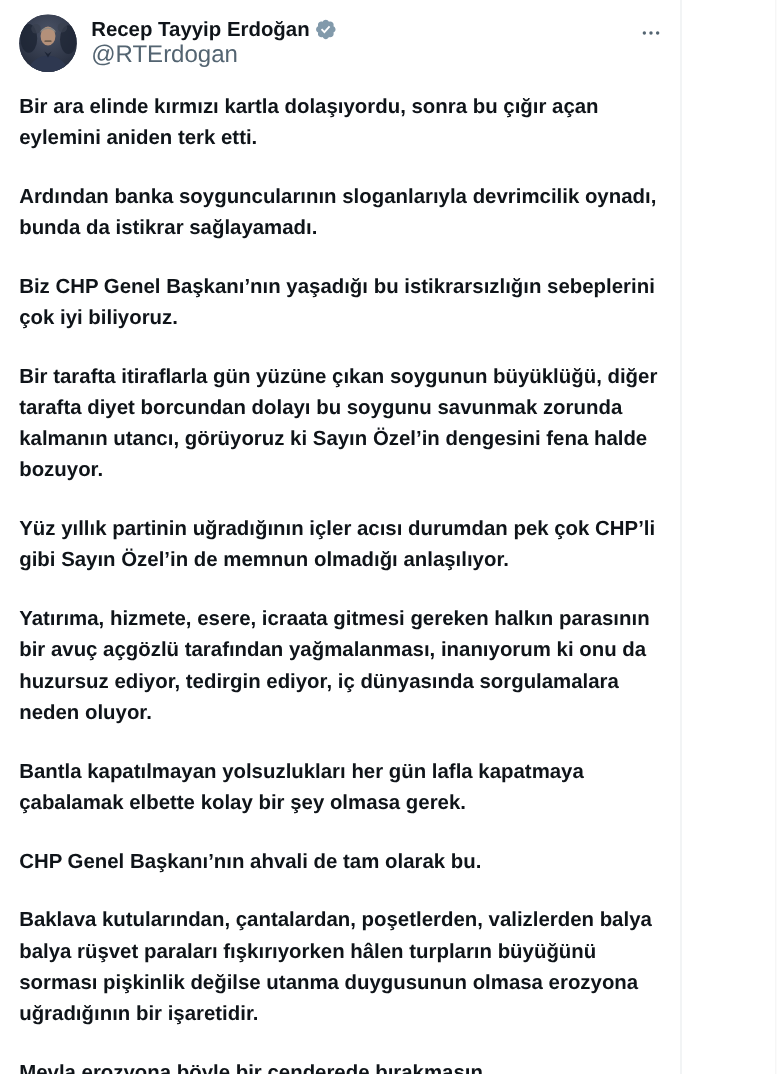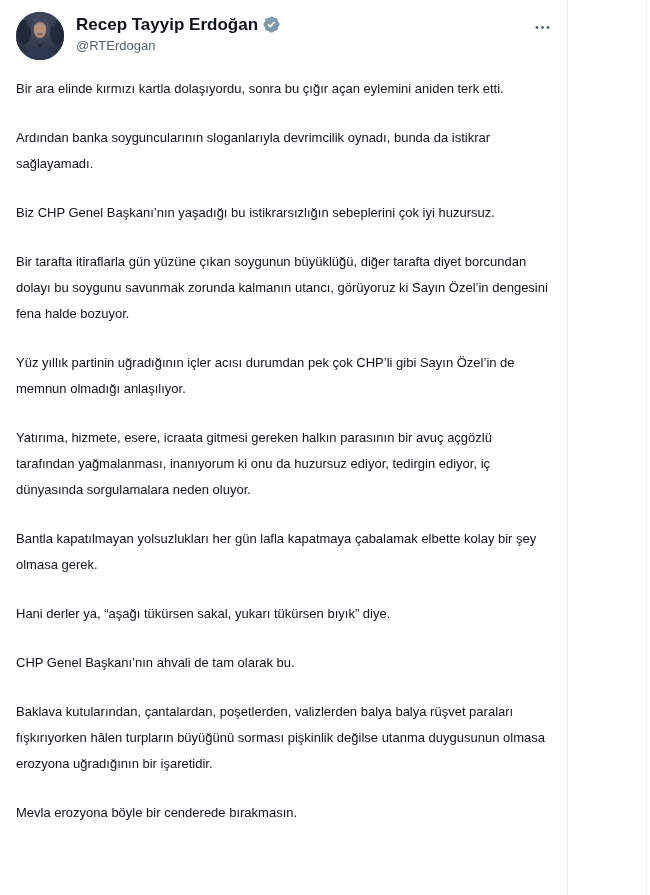--- a/index.html
+++ b/index.html
@@ -69,21 +69,21 @@
     color: #0f1419;
     line-height: 21px;
     white-space: nowrap;
   }
   .badge {
     width: 19px;
     height: 19px;
     flex-shrink: 0;
   }
   .handle {
-    font-size: 13px;
+    font-size: 20px;
     color: #536471;
     line-height: 20px;
     margin-top: 1px;
     cursor: pointer;
   }
   .more-btn {
     width: 34px;
     height: 34px;
     border: none;
     background: transparent;
@@ -95,25 +95,26 @@
     margin-top: -2px;
     margin-right: -8px;
     padding: 0;
   }
   .tweet-body {
     padding: 0 16px;
     margin-top: 16px;
   }
   .tweet-body p {
     margin: 0 0 23px 0;
-    font-size: 13px;
+    font-size: 17px;
     line-height: 26px;
     color: #0f1419;
     letter-spacing: 0;
     word-wrap: break-word;
+    font-weight: bold;
   }
 </style>
 </head>
 <body>
 
 <div class="page">
   <article class="tweet-column">
 
     <header class="tweet-header">
 
@@ -154,25 +155,24 @@
           <circle cx="12" cy="12" r="1.8" fill="#536471"></circle>
           <circle cx="19" cy="12" r="1.8" fill="#536471"></circle>
         </svg>
       </button>
 
     </header>
 
     <div class="tweet-body">
       <p>Bir ara elinde kırmızı kartla dolaşıyordu, sonra bu çığır açan eylemini aniden terk etti.</p>
       <p>Ardından banka soyguncularının sloganlarıyla devrimcilik oynadı, bunda da istikrar sağlayamadı.</p>
-      <p>Biz CHP Genel Başkanı’nın yaşadığı bu istikrarsızlığın sebeplerini çok iyi huzursuz.</p>
+      <p>Biz CHP Genel Başkanı’nın yaşadığı bu istikrarsızlığın sebeplerini çok iyi biliyoruz.</p>
       <p>Bir tarafta itiraflarla gün yüzüne çıkan soygunun büyüklüğü, diğer tarafta diyet borcundan dolayı bu soygunu savunmak zorunda kalmanın utancı, görüyoruz ki Sayın Özel’in dengesini fena halde bozuyor.</p>
       <p>Yüz yıllık partinin uğradığının içler acısı durumdan pek çok CHP’li gibi Sayın Özel’in de memnun olmadığı anlaşılıyor.</p>
       <p>Yatırıma, hizmete, esere, icraata gitmesi gereken halkın parasının bir avuç açgözlü tarafından yağmalanması, inanıyorum ki onu da huzursuz ediyor, tedirgin ediyor, iç dünyasında sorgulamalara neden oluyor.</p>
       <p>Bantla kapatılmayan yolsuzlukları her gün lafla kapatmaya çabalamak elbette kolay bir şey olmasa gerek.</p>
-      <p>Hani derler ya, “aşağı tükürsen sakal, yukarı tükürsen bıyık” diye.</p>
       <p>CHP Genel Başkanı’nın ahvali de tam olarak bu.</p>
       <p>Baklava kutularından, çantalardan, poşetlerden, valizlerden balya balya rüşvet paraları fışkırıyorken hâlen turpların büyüğünü sorması pişkinlik değilse utanma duygusunun olmasa erozyona uğradığının bir işaretidir.</p>
       <p>Mevla erozyona böyle bir cenderede bırakmasın.</p>
     </div>
 
   </article>
 </div>
 
 </body></html>

